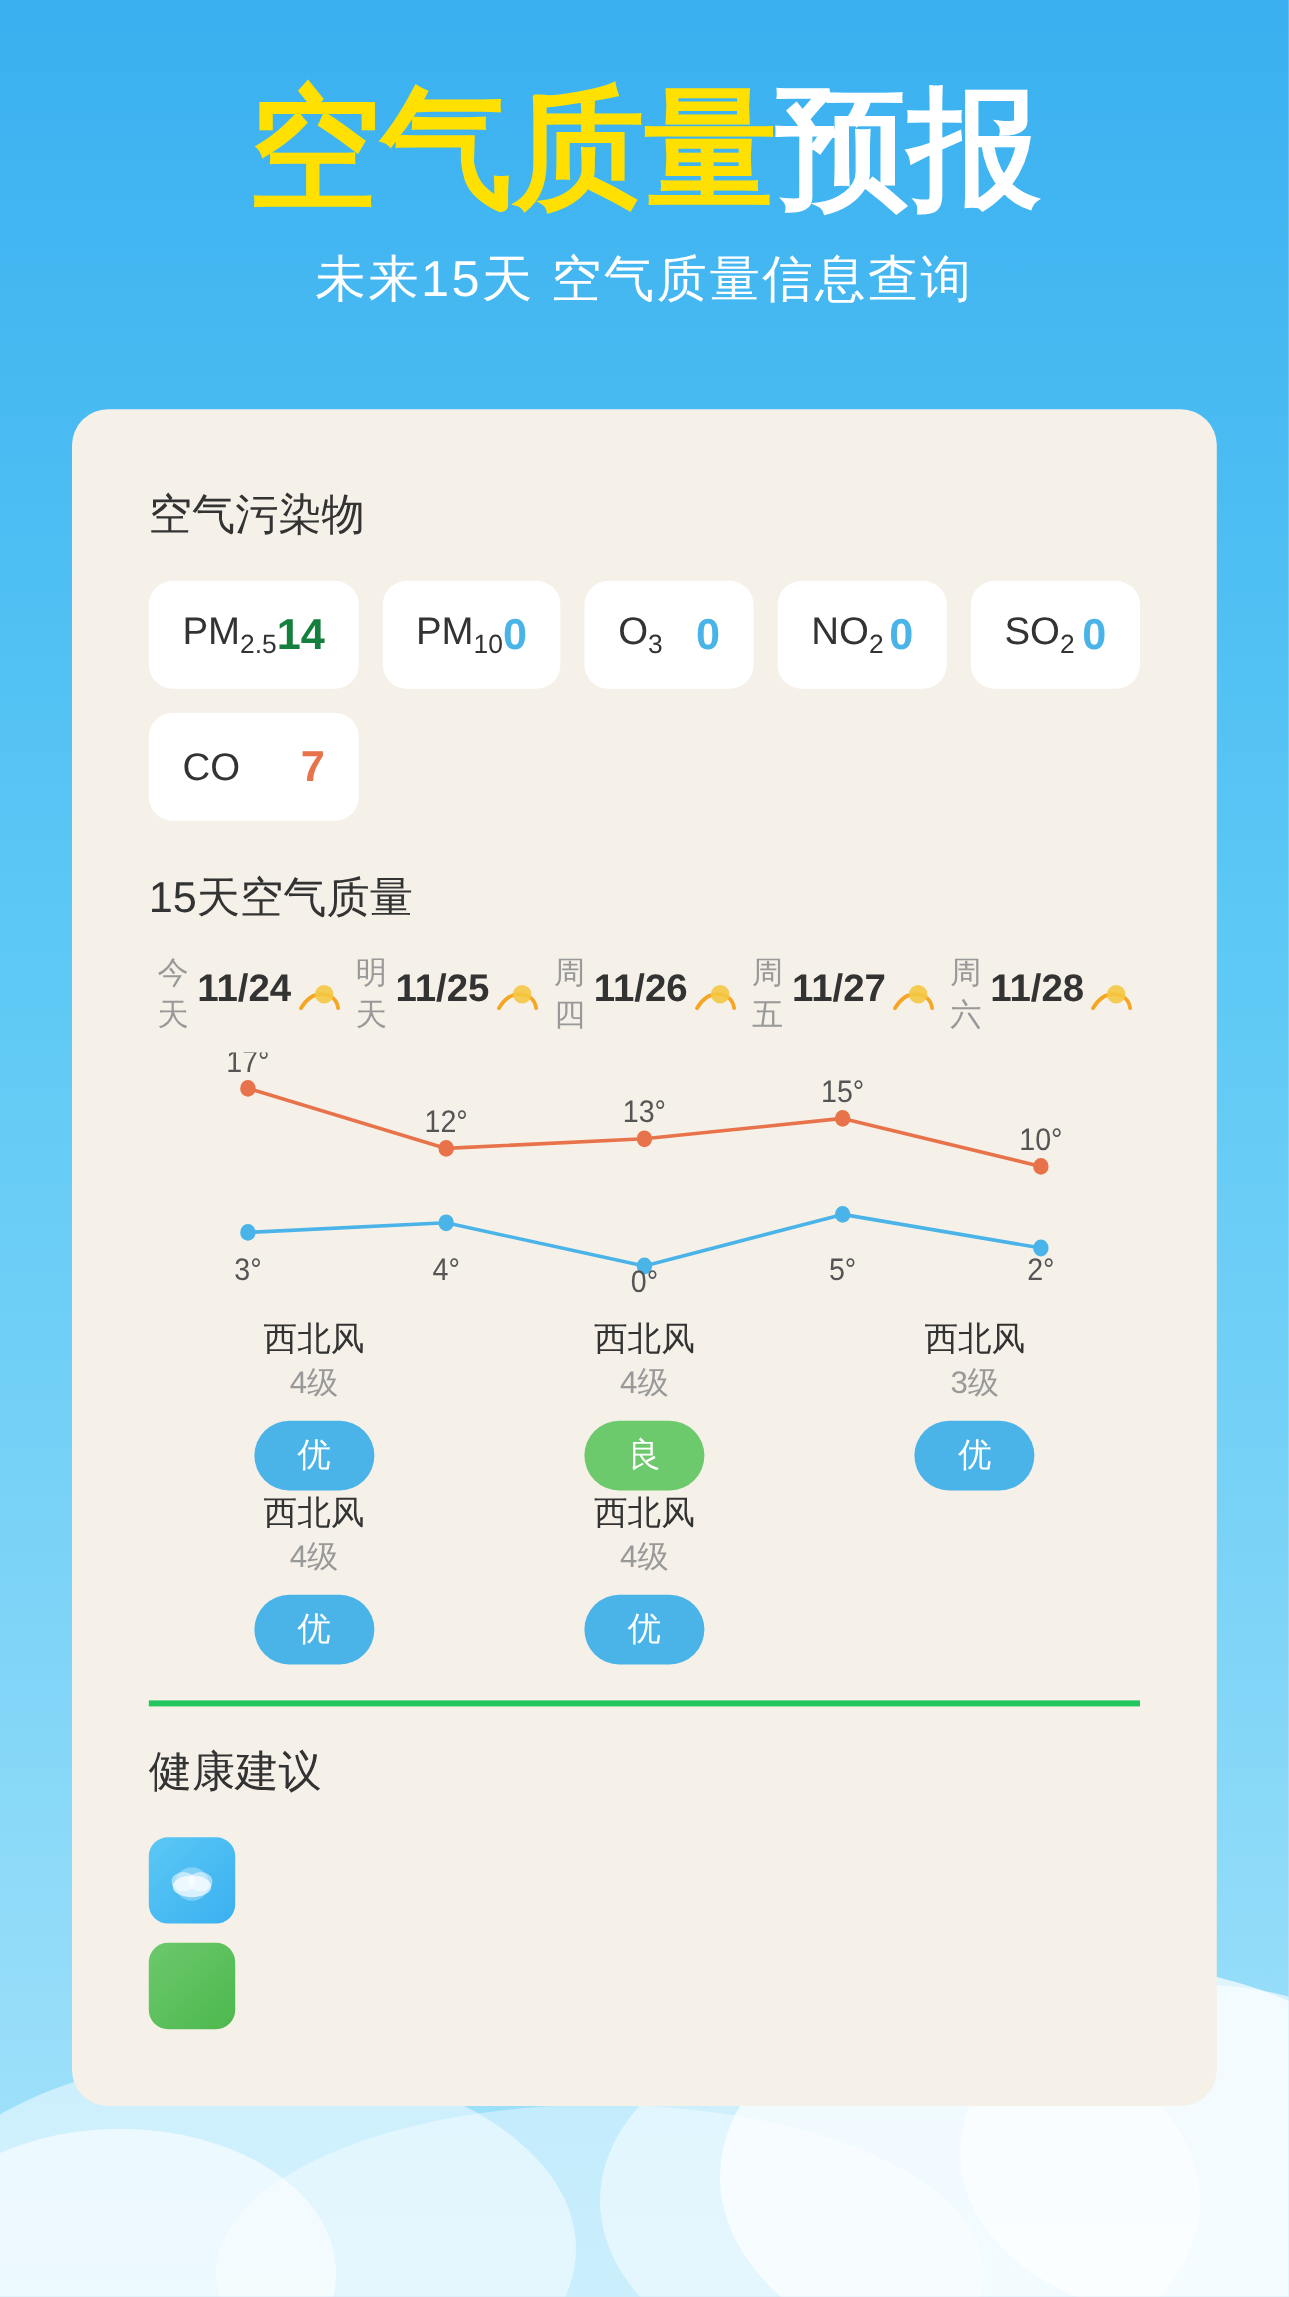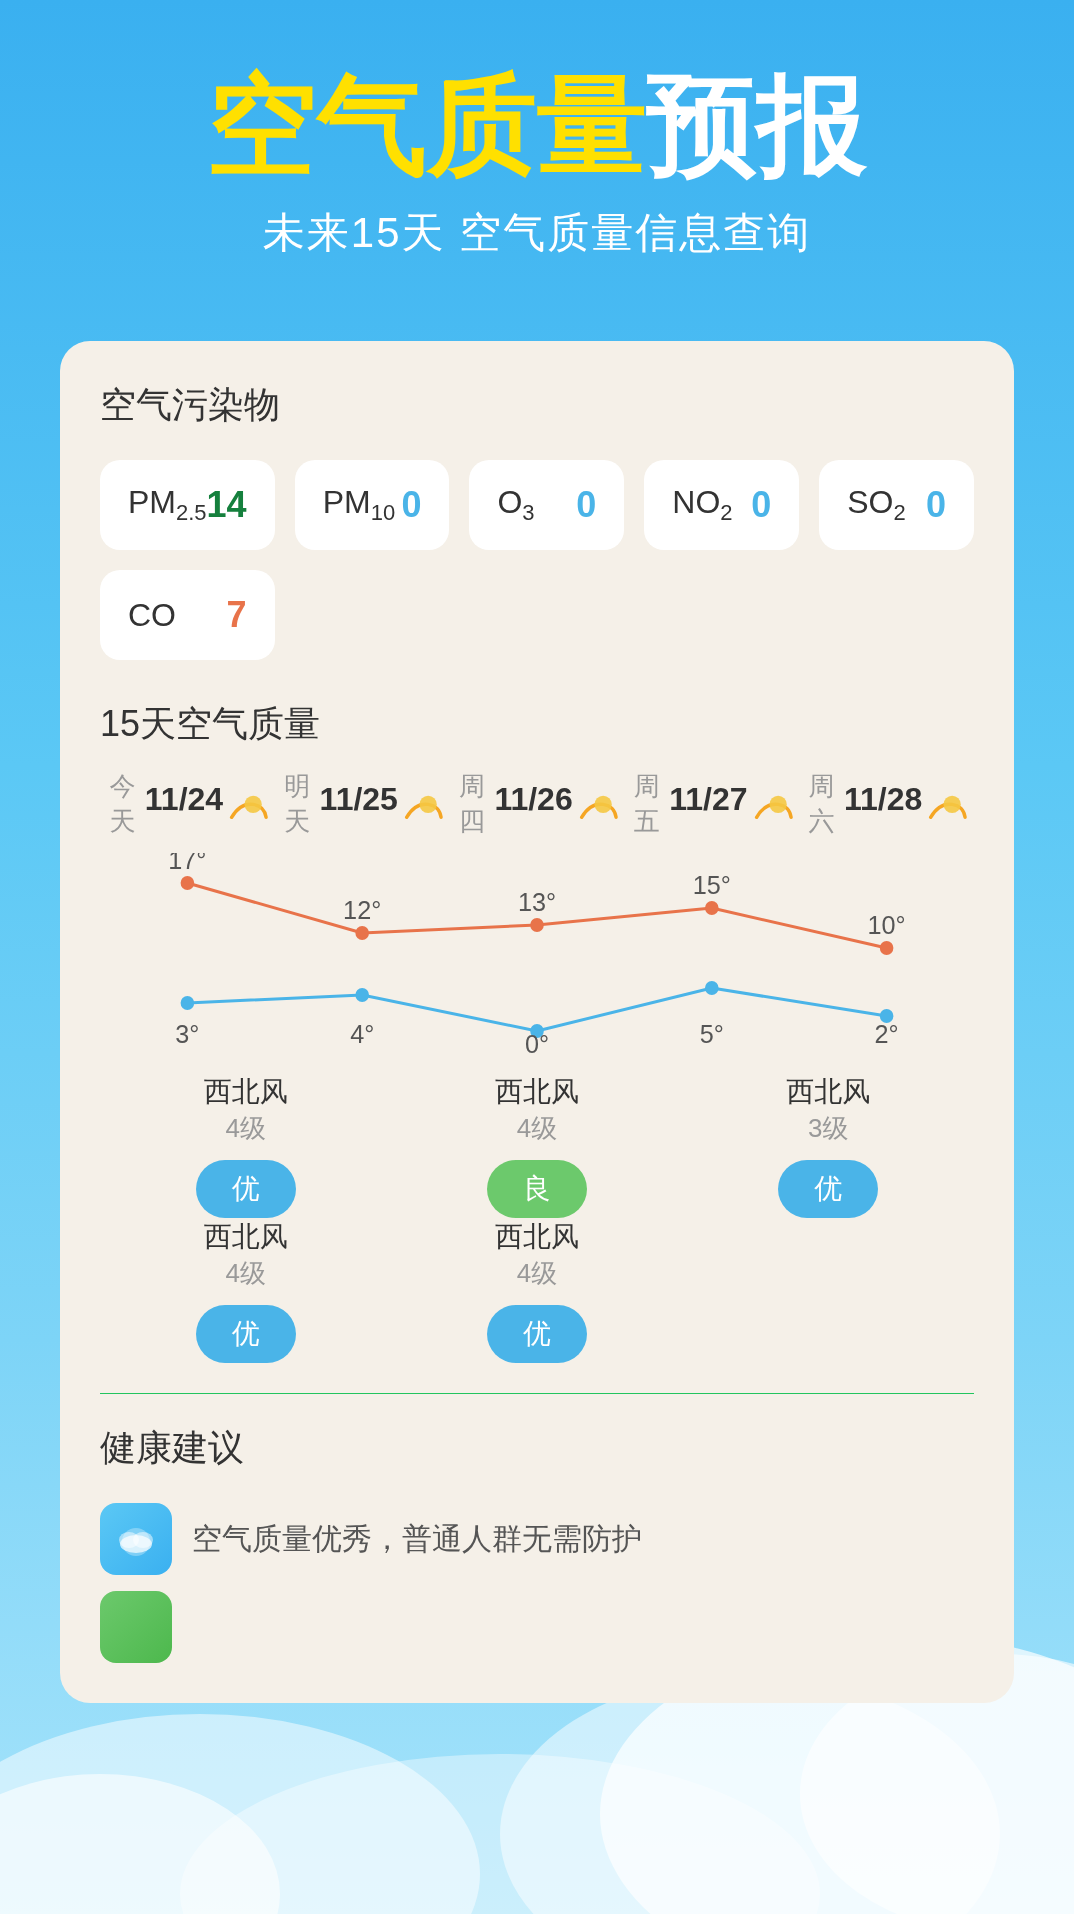--- a/index.html
+++ b/index.html
@@ -33,21 +33,21 @@
       color: #ffffff;
       font-weight: 400;
       letter-spacing: 2px;
     }
 
     
     .card {
       margin: 40px 60px 0;
       background: #f5f0e8;
       border-radius: 30px;
-      padding: 40px;
+      padding: 64px;
       position: relative;
       z-index: 10;
     }
 
     
     .section-title {
       font-size: 36px;
       color: #333;
       font-weight: 500;
       margin-bottom: 30px;
@@ -143,21 +143,21 @@
       color: #fff;
       font-weight: 500;
       display: inline-block;
     }
     .badge-blue { background: #4ab4e8; }
     .badge-green { background: #6cc96c; }
 
     
     .health-section {
       margin-top: 30px;
-      border-top: 1px solid #22c55e;
+      border-top: 5px solid #22c55e;
       padding-top: 30px;
     }
     .health-item {
       display: flex;
       align-items: center;
       gap: 20px;
     }
     .health-icon {
       width: 72px;
       height: 72px;
@@ -340,21 +340,20 @@
     <div class="section-title">健康建议</div>
     <div class="health-item">
       <div class="health-icon">
         <svg width="50" height="50" viewBox="0 0 50 50" xmlns="http://www.w3.org/2000/svg">
           <circle cx="25" cy="28" r="14" fill="rgba(255,255,255,0.3)"></circle>
           <ellipse cx="18" cy="26" rx="10" ry="8" fill="rgba(255,255,255,0.5)"></ellipse>
           <ellipse cx="32" cy="26" rx="10" ry="8" fill="rgba(255,255,255,0.5)"></ellipse>
           <ellipse cx="25" cy="30" rx="16" ry="9" fill="white" opacity="0.7"></ellipse>
         </svg>
       </div>
-      <div class="health-text">空气质量优秀，普通人群无需防护</div>
     </div>
 
     <div style="margin-top: 16px; display:flex; align-items:center; gap: 20px;">
       <div style="width:72px;height:72px;border-radius:16px;background:linear-gradient(135deg,#6cc96c,#4db84d);flex-shrink:0;"></div>
     </div>
   </div>
 
 </div>
 
 </body></html>

